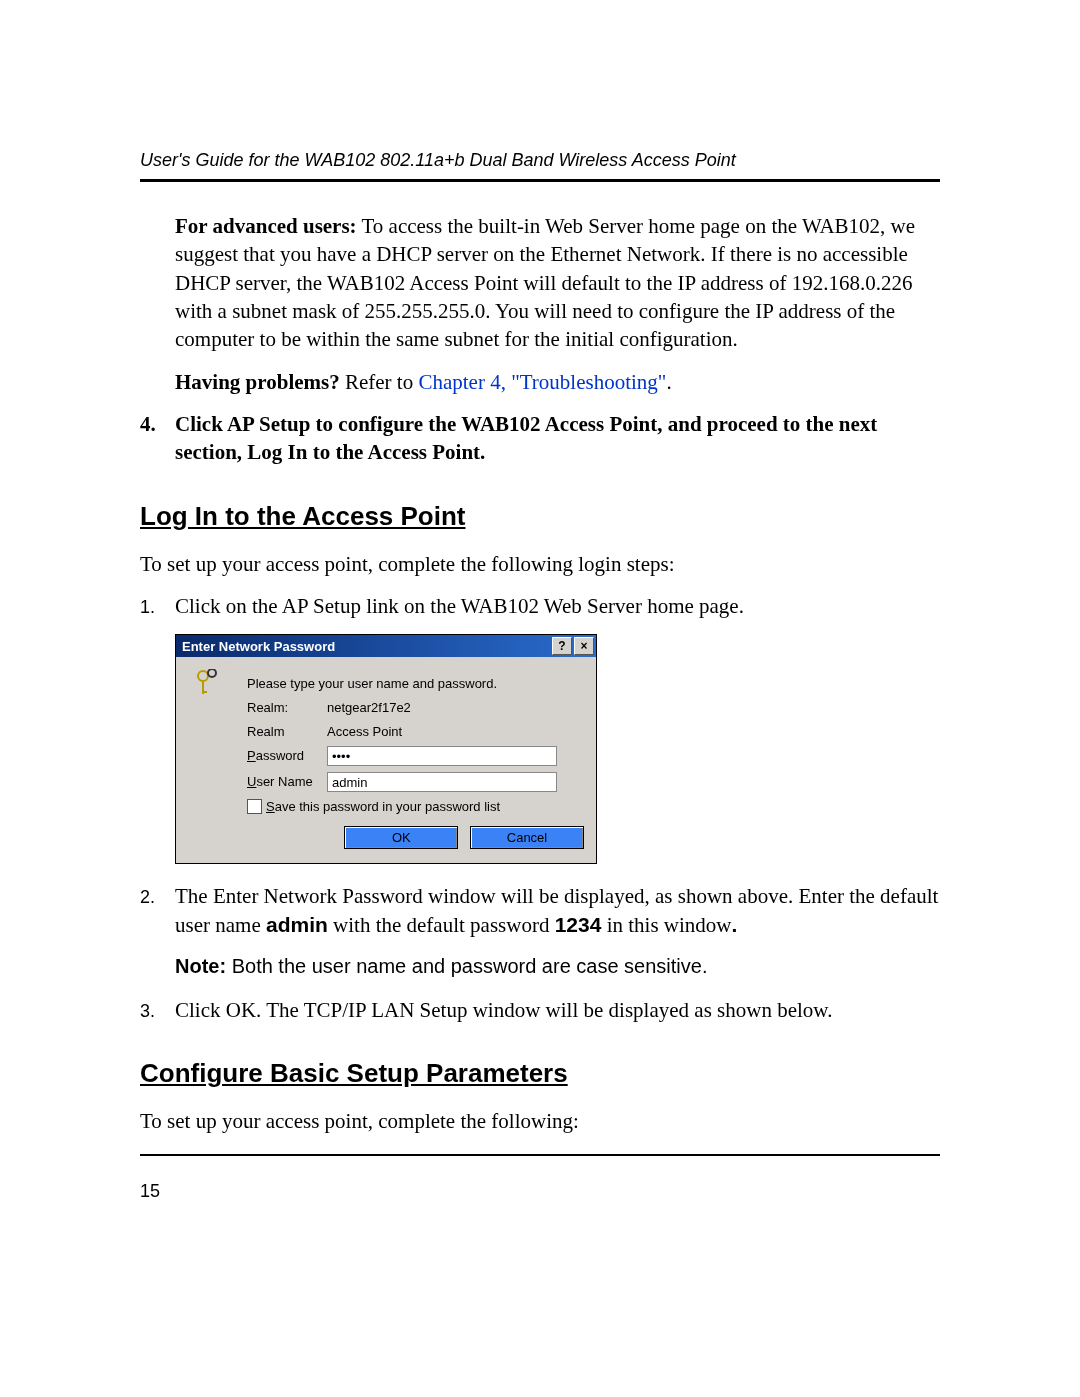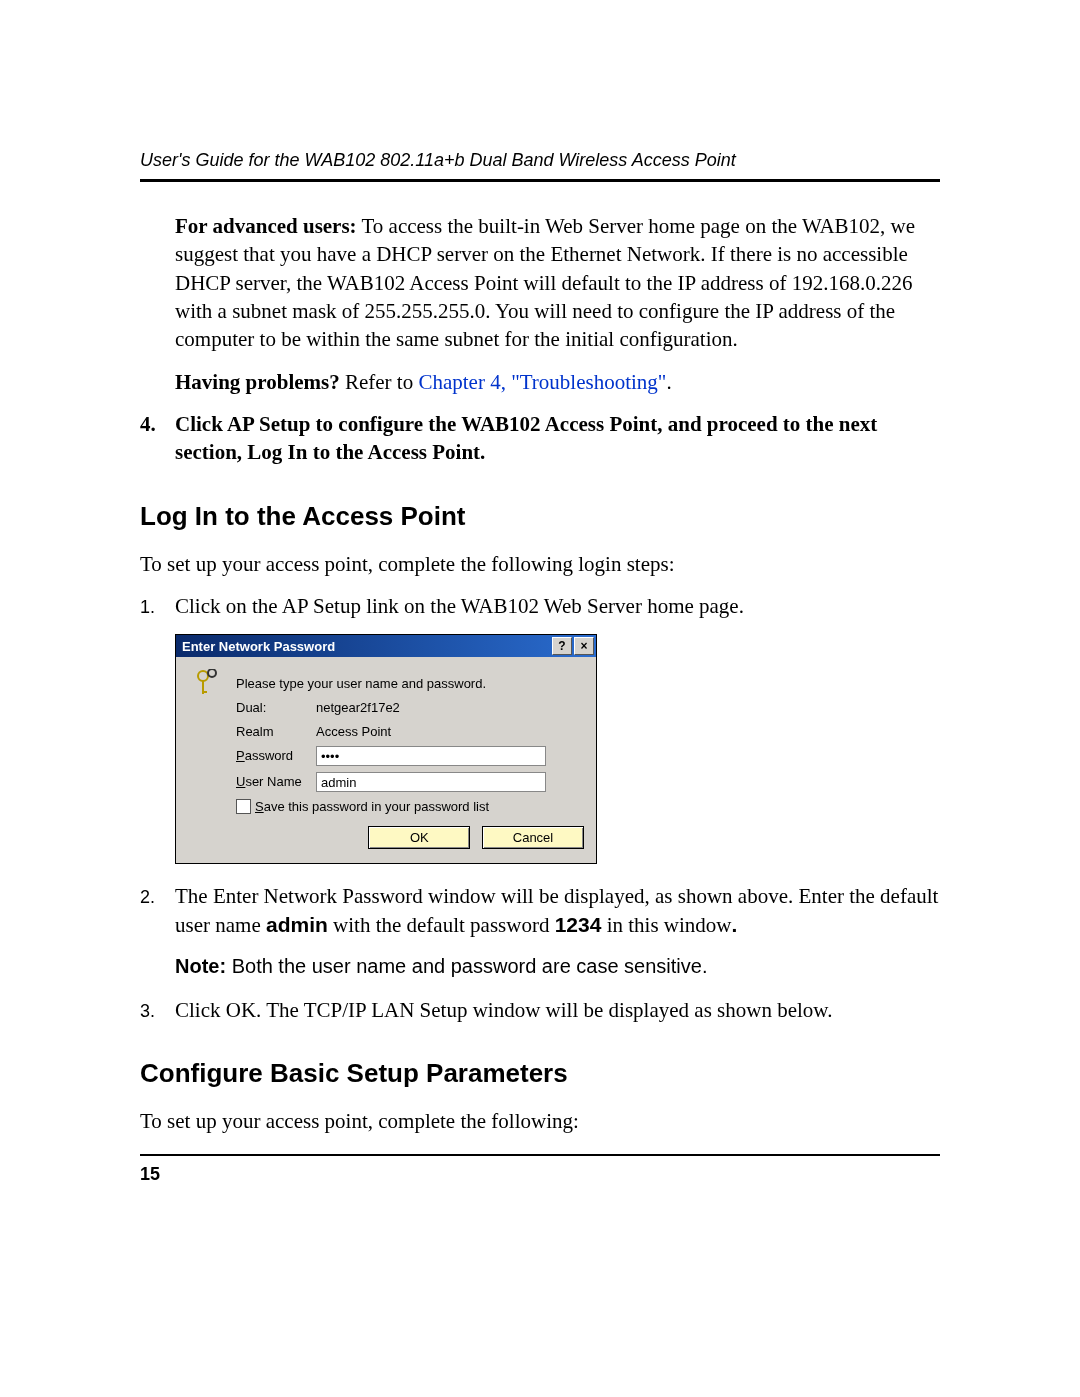--- a/index.html
+++ b/index.html
@@ -31,21 +31,21 @@
     border: none;
     border-top: 2px solid #000;
     margin: 18px 0 8px 0;
   }
   .footer {
     display: flex;
     justify-content: space-between;
     font-family: Arial, Helvetica, sans-serif;
     font-size: 18px;
   }
-  .footer .page-num { font-weight: bold; }
+  .footer .page-num { font-weight: normal; margin-top: 17px; }
 
   .indent-block { padding-left: 35px; }
   .para { font-size: 21px; line-height: 1.35; margin: 0 0 14px 0; }
   .bold { font-weight: bold; }
   .link-style { color: #0033cc; }
 
   ol.num-list {
     list-style: none;
     padding: 0;
     margin: 0;
@@ -70,20 +70,21 @@
     top: 3px;
   }
   ol.num-list > li.bold-marker::before { font-weight: bold; font-family: "Times New Roman", serif; font-size: 21px; top:0;}
   ol.num-list > li > p { margin: 0 0 14px 0; }
 
   h2.section {
     font-family: Arial, Helvetica, sans-serif;
     font-weight: bold;
     font-size: 26px;
     margin: 34px 0 18px 0;
+    text-decoration: underline;
   }
 
   
   .dialog {
     width: 420px;
     border: 1px solid #000;
     background: #d6d3ce;
     font-family: Tahoma, Arial, sans-serif;
     font-size: 13px;
     margin: 6px 0 18px 0;
@@ -136,23 +137,23 @@
     background:#fff;
     display:inline-block;
     margin-right:4px;
     vertical-align: middle;
   }
   .dlg-btnrow { text-align:right; margin-top:10px; }
   .dlg-btn {
     display:inline-block;
     min-width: 80px;
     text-align:center;
-    padding: 2px 10px;
+    padding: 2px 16px;
     border: 1px solid #000;
-    background:#fef9c3;
+    background:#3b82f6;
     box-shadow: inset 1px 1px 0 #fff, inset -1px -1px 0 #888;
     margin-left: 8px;
     font-size:13px;
   }
   .underline-first::first-letter { text-decoration: underline; }
   .sans { font-family: Arial, Helvetica, sans-serif; }
 </style>
 </head>
 <body>
 
@@ -188,35 +189,35 @@
         <div class="titlebar">
           <span class="title">Enter Network Password</span>
           <div class="tb-btn">
               <span>?</span>
             </div>
           <div class="tb-btn">
               <span>×</span>
             </div>
         </div>
         <div class="dlg-body">
-          <div style="display:flex;">
+          <div style="display:flex;gap:11px;">
             <div class="dlg-icon">
               <svg width="28" height="30" viewBox="0 0 28 30">
                 <circle cx="8" cy="7" r="5" fill="none" stroke="#b89b00" stroke-width="2"></circle>
                 <rect x="7" y="11" width="2" height="14" fill="#b89b00"></rect>
                 <rect x="7" y="22" width="5" height="2" fill="#b89b00"></rect>
                 <circle cx="17" cy="4" r="4" fill="none" stroke="#333" stroke-width="2"></circle>
               </svg>
             </div>
             <div class="dlg-form">
               <div class="dlg-row">
                   <span>Please type your user name and password.</span>
                 </div>
               <div class="dlg-row">
-                <span class="dlg-label">Dual:</span>
+                <span class="dlg-label">Realm:</span>
                 <span>netgear2f17e2</span>
               </div>
               <div class="dlg-row">
                 <span class="dlg-label">Realm</span>
                 <span>Access Point</span>
               </div>
               <div class="dlg-row">
                 <span class="dlg-label underline-first">Password</span>
                 <input class="dlg-input" type="password" value="••••" style="">
               </div>

